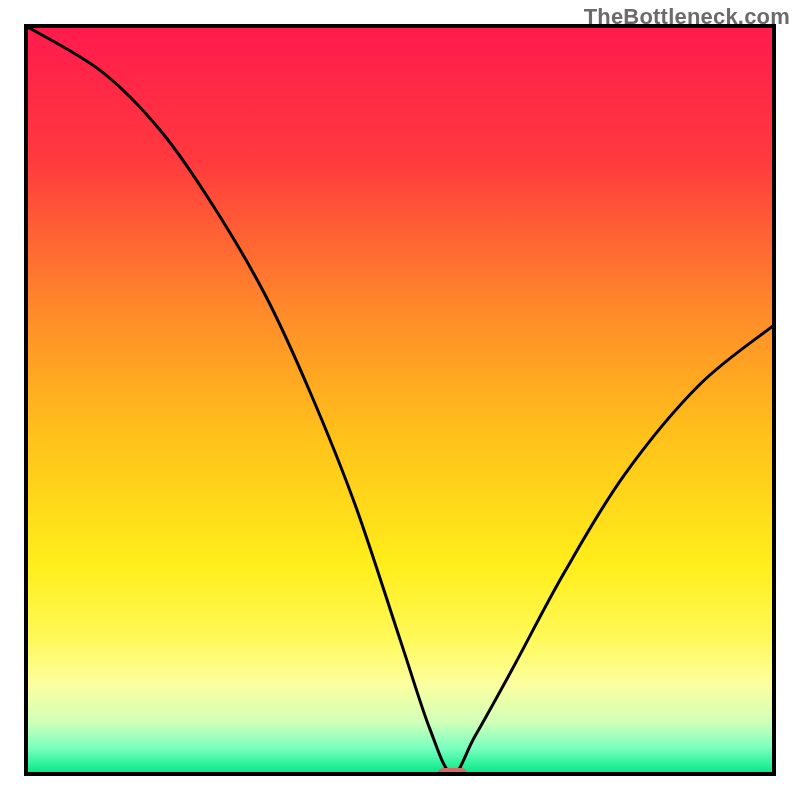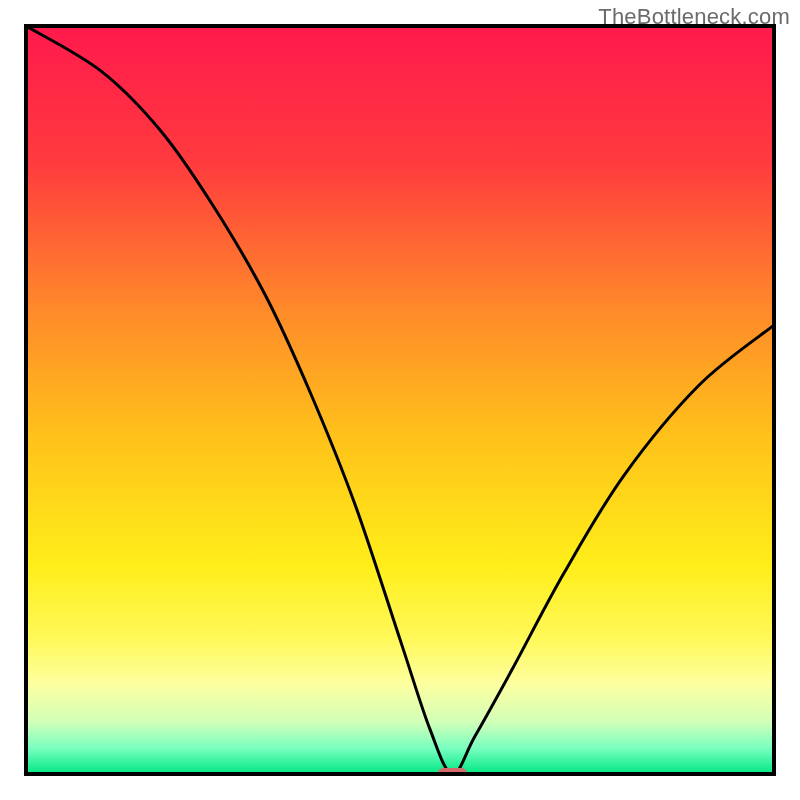--- a/index.html
+++ b/index.html
@@ -14,21 +14,21 @@
   .chart-container {
     position: relative;
     width: 800px;
     height: 800px;
   }
   .watermark {
     position: absolute;
     top: 4px;
     right: 10px;
     font-size: 22px;
-    font-weight: 400;
+    font-weight: 700;
     color: #6b6b6b;
     letter-spacing: 0.2px;
     z-index: 10;
   }
   svg {
     display: block;
   }
 </style>
 </head>
 <body>

